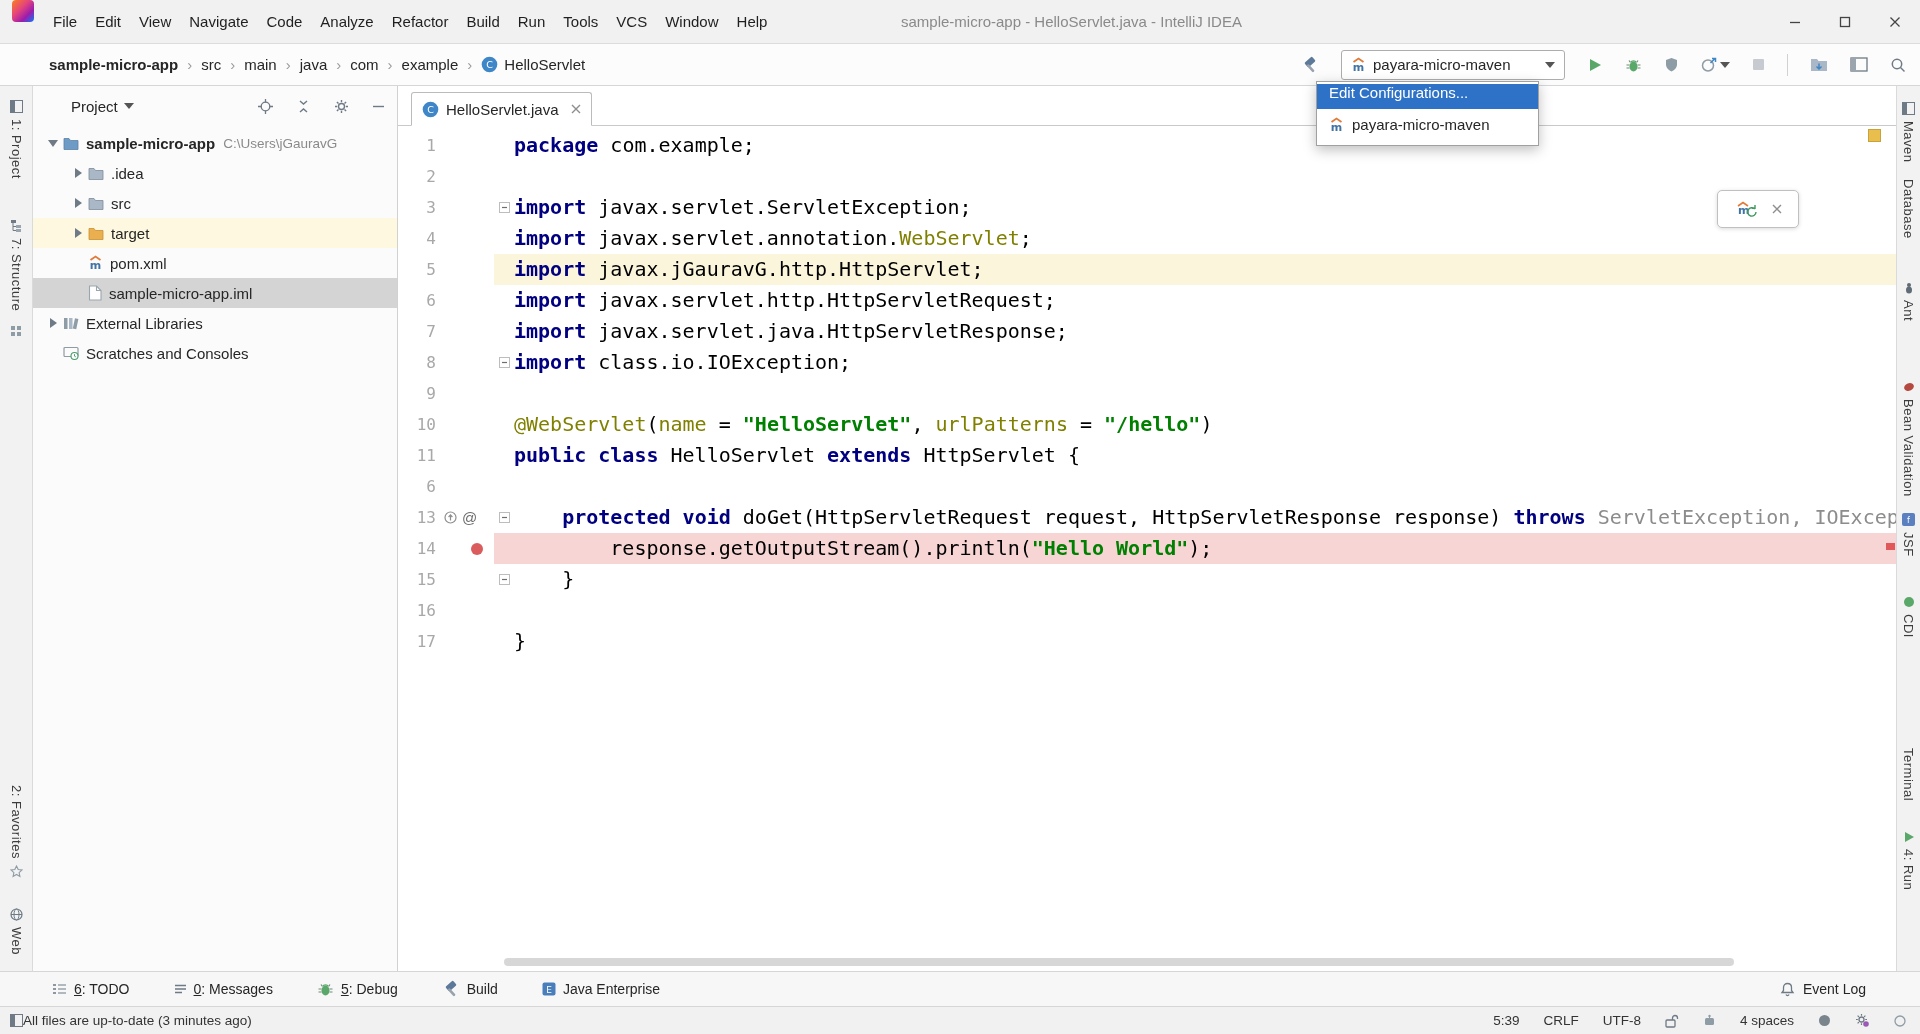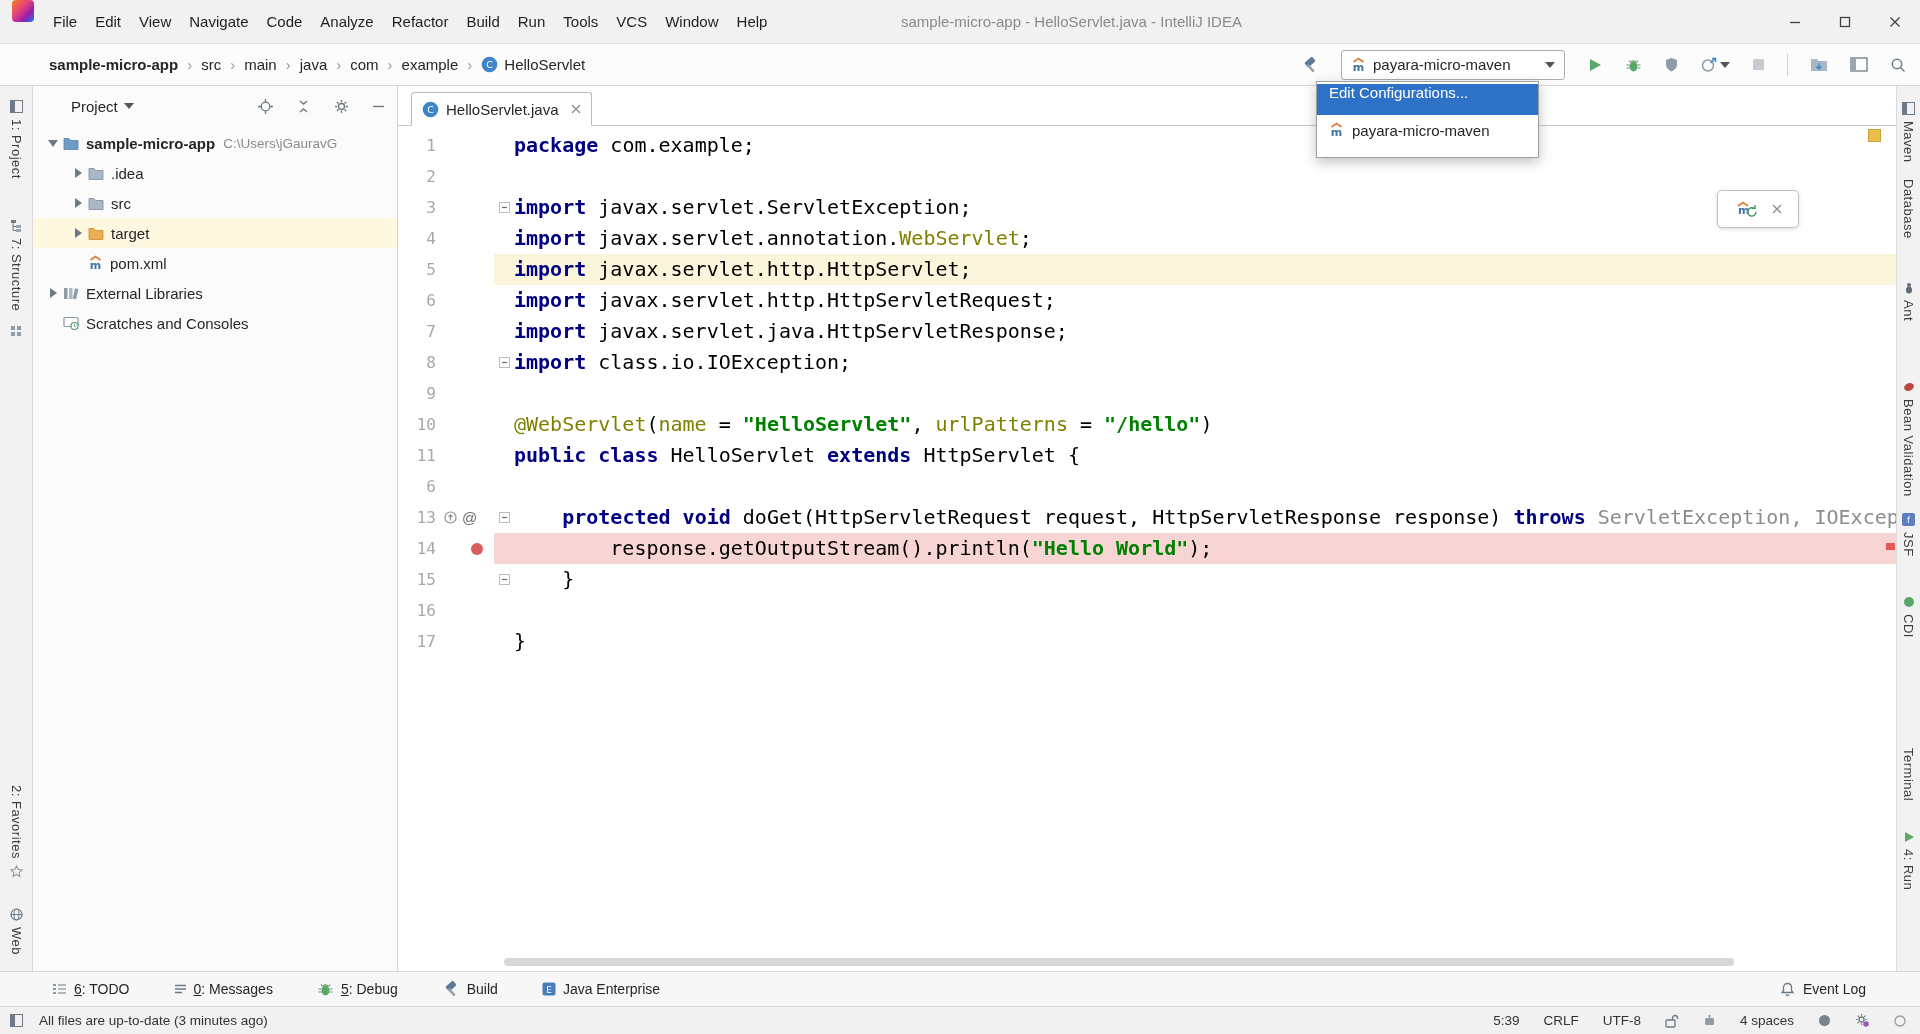--- a/index.html
+++ b/index.html
@@ -22,21 +22,21 @@
 .crumb.first{font-weight:bold}
 .crumb-sep{color:#9B9B9B;margin:0 9px;font-size:15px}
 .crumb-icon{display:inline-flex;margin-right:6px}
 .nav-right{margin-left:auto;display:flex;align-items:center;padding-right:14px;gap:22px}
 .combo{width:224px;height:30px;border:1px solid #ADADAD;border-radius:3px;background:#fff;display:flex;align-items:center;padding:0 9px;gap:7px;font-size:15px;flex:none}
 .combo-label{flex:1;overflow:hidden;white-space:nowrap}
 .divider{width:1px;height:22px;background:#D2D2D2}
 .profiler-wrap{display:inline-flex;align-items:center;gap:3px}
 
 .dropdown{position:absolute;left:1316px;top:81px;width:223px;background:#fff;border:1px solid #A0A0A0;box-shadow:0 4px 12px rgba(0,0,0,.25);z-index:60;padding:2px 0 4px}
-.dd-item{height:31px;display:flex;align-items:flex-start;padding:0 12px;font-size:15px;gap:8px;white-space:nowrap}
+.dd-item{height:25px;display:flex;align-items:flex-end;padding:8px 12px;font-size:15px;gap:8px;white-space:nowrap}
 .dd-item.sel{background:#2E72C8;color:#fff}
 .dd-item+.dd-item{margin-top:7px}
 
 .stripe{position:absolute;background:#F2F2F2;display:flex;flex-direction:column;align-items:center}
 .stripe.left{left:0;top:86px;width:33px;height:885px;border-right:1px solid #DADADA;padding-bottom:16px}
 .stripe.right{left:1896px;top:86px;width:24px;height:885px;border-left:1px solid #DADADA}
 .stripe-item{display:flex;flex-direction:column;align-items:center;gap:6px}
 .vlabel{writing-mode:vertical-rl;font-size:13px;color:#3c3c3c;letter-spacing:.5px;white-space:nowrap}
 .stripe-spacer{flex:1}
 
@@ -80,21 +80,21 @@
 .insp-square{position:absolute;left:1470px;top:3px;width:13px;height:13px;background:#E9BE4D;border:1px solid #C8A33B}
 .stripe-mark{position:absolute;right:1px;top:417px;width:9px;height:7px;background:#E05A5A}
 .hscroll{position:absolute;left:106px;top:832px;width:1230px;height:8px;border-radius:4px;background:#C9C9C9;opacity:.75}
 
 .bottom-bar{position:absolute;left:0;top:971px;width:100%;height:35px;background:#F7F7F7;border-top:1px solid #D6D6D6;display:flex;align-items:center;font-size:14px}
 .bb-item{display:flex;align-items:center;gap:7px;margin-left:44px;white-space:nowrap}
 .bb-item:first-child{margin-left:52px}
 .bb-right{margin-left:auto;display:flex;align-items:center;gap:8px;padding-right:54px}
 .status-bar{position:absolute;left:0;top:1006px;width:100%;height:28px;background:#F1F1F1;border-top:1px solid #D6D6D6;display:flex;align-items:center;font-size:13.5px;color:#333}
 .sb-switcher{margin-left:10px;display:inline-flex}
-.sb-msg{margin-left:16px;white-space:nowrap}
+.sb-msg{white-space:nowrap}
 .sb-right{margin-left:auto;display:flex;align-items:center;gap:24px;padding-right:14px}
 .sb-text{white-space:nowrap}
 </style>
 </head>
 <body>
 
 <div id="app">
 
   <div class="titlebar">
     <div class="logo"></div>
@@ -412,20 +412,30 @@
         <div class="tree-row d1">
           <span class="arrow"></span>
           <span class="ticon">
             <svg width="15" height="16" viewBox="0 0 15 16">
               <path d="M2.5 5 7.5 1.5 12.5 5" fill="none" stroke="#E07B39" stroke-width="1.8"></path>
               <text x="7.5" y="14" text-anchor="middle" font-family="DejaVu Sans" font-size="11" font-weight="bold" fill="#4173A3">m</text>
             </svg>
           </span>
           <span class="tlabel">pom.xml</span>
         </div>
+        <div class="tree-row d1 selected">
+          <span class="arrow"></span>
+          <span class="ticon">
+            <svg width="14" height="16">
+              <path d="M1.5 1h7L13 5.5V15H1.5z" fill="#fff" stroke="#9AA5AE" stroke-width="1.1"></path>
+              <path d="M8.5 1v4.5H13" fill="none" stroke="#9AA5AE" stroke-width="1.1"></path>
+            </svg>
+          </span>
+          <span class="tlabel">sample-micro-app.iml</span>
+        </div>
         <div class="tree-row d0">
           <span class="arrow">
             <svg width="7" height="10">
               <path d="M0 0l7 5-7 5z" fill="#6E7A85"></path>
             </svg>
           </span>
           <span class="ticon">
             <svg width="16" height="14">
               <rect x="1" y="2" width="3.5" height="11" fill="#8E9CA6"></rect>
               <rect x="6" y="2" width="3.5" height="11" fill="#A9B7C6"></rect>
@@ -467,21 +477,21 @@
     </div>
     <div class="editor">
       <div class="lines" id="lines">
           <div class="code-line"><div class="g-num">1</div><div class="g-icons"></div><div class="l-body"><div class="fold" style="display: inline-flex;"></div><span class="code-text"><span class="tk-kw">package</span><span class="tk-pl"> com.example;</span></span></div></div>
           <div class="code-line"><div class="g-num">2</div><div class="g-icons"></div><div class="l-body"><div class="fold" style="display: inline-flex;"></div><span class="code-text"></span></div></div>
           <div class="code-line"><div class="g-num">3</div><div class="g-icons"></div><div class="l-body"><div class="fold" style="display: inline-flex;"><svg width="11" height="11">
                   <rect x="0.5" y="0.5" width="10" height="10" fill="#fff" stroke="#BDBDBD"></rect>
                   <line x1="3" y1="5.5" x2="8" y2="5.5" stroke="#6E6E6E" stroke-width="1.2"></line>
                 </svg></div><span class="code-text"><span class="tk-kw">import</span><span class="tk-pl"> javax.servlet.ServletException;</span></span></div></div>
           <div class="code-line"><div class="g-num">4</div><div class="g-icons"></div><div class="l-body"><div class="fold" style="display: inline-flex;"></div><span class="code-text"><span class="tk-kw">import</span><span class="tk-pl"> javax.servlet.annotation.</span><span class="tk-ann">WebServlet</span><span class="tk-pl">;</span></span></div></div>
-          <div class="code-line"><div class="g-num">5</div><div class="g-icons"></div><div class="l-body caret"><div class="fold" style="display: inline-flex;"></div><span class="code-text"><span class="tk-kw">import</span><span class="tk-pl"> javax.servlet.http.HttpServlet;</span></span></div></div>
+          <div class="code-line"><div class="g-num">5</div><div class="g-icons"></div><div class="l-body caret"><div class="fold" style="display: inline-flex;"></div><span class="code-text"><span class="tk-kw">import</span><span class="tk-pl"> javax.jGauravG.http.HttpServlet;</span></span></div></div>
           <div class="code-line"><div class="g-num">6</div><div class="g-icons"></div><div class="l-body"><div class="fold" style="display: inline-flex;"></div><span class="code-text"><span class="tk-kw">import</span><span class="tk-pl"> javax.servlet.http.HttpServletRequest;</span></span></div></div>
           <div class="code-line"><div class="g-num">7</div><div class="g-icons"></div><div class="l-body"><div class="fold" style="display: inline-flex;"></div><span class="code-text"><span class="tk-kw">import</span><span class="tk-pl"> javax.servlet.java.HttpServletResponse;</span></span></div></div>
           <div class="code-line"><div class="g-num">8</div><div class="g-icons"></div><div class="l-body"><div class="fold" style="display: inline-flex;"><svg width="11" height="11">
                   <rect x="0.5" y="0.5" width="10" height="10" fill="#fff" stroke="#BDBDBD"></rect>
                   <line x1="3" y1="5.5" x2="8" y2="5.5" stroke="#6E6E6E" stroke-width="1.2"></line>
                 </svg></div><span class="code-text"><span class="tk-kw">import</span><span class="tk-pl"> class.io.IOException;</span></span></div></div>
           <div class="code-line"><div class="g-num">9</div><div class="g-icons"></div><div class="l-body"><div class="fold" style="display: inline-flex;"></div><span class="code-text"></span></div></div>
           <div class="code-line"><div class="g-num">10</div><div class="g-icons"></div><div class="l-body"><div class="fold" style="display: inline-flex;"></div><span class="code-text"><span class="tk-ann">@WebServlet</span><span class="tk-pl">(</span><span class="tk-ann">name</span><span class="tk-pl"> = </span><span class="tk-str">"HelloServlet"</span><span class="tk-pl">, </span><span class="tk-ann">urlPatterns</span><span class="tk-pl"> = </span><span class="tk-str">"/hello"</span><span class="tk-pl">)</span></span></div></div>
           <div class="code-line"><div class="g-num">11</div><div class="g-icons"></div><div class="l-body"><div class="fold" style="display: inline-flex;"></div><span class="code-text"><span class="tk-kw">public class</span><span class="tk-pl"> HelloServlet </span><span class="tk-kw">extends</span><span class="tk-pl"> HttpServlet {</span></span></div></div>
           <div class="code-line"><div class="g-num">6</div><div class="g-icons"></div><div class="l-body"><div class="fold" style="display: inline-flex;"></div><span class="code-text"></span></div></div>

